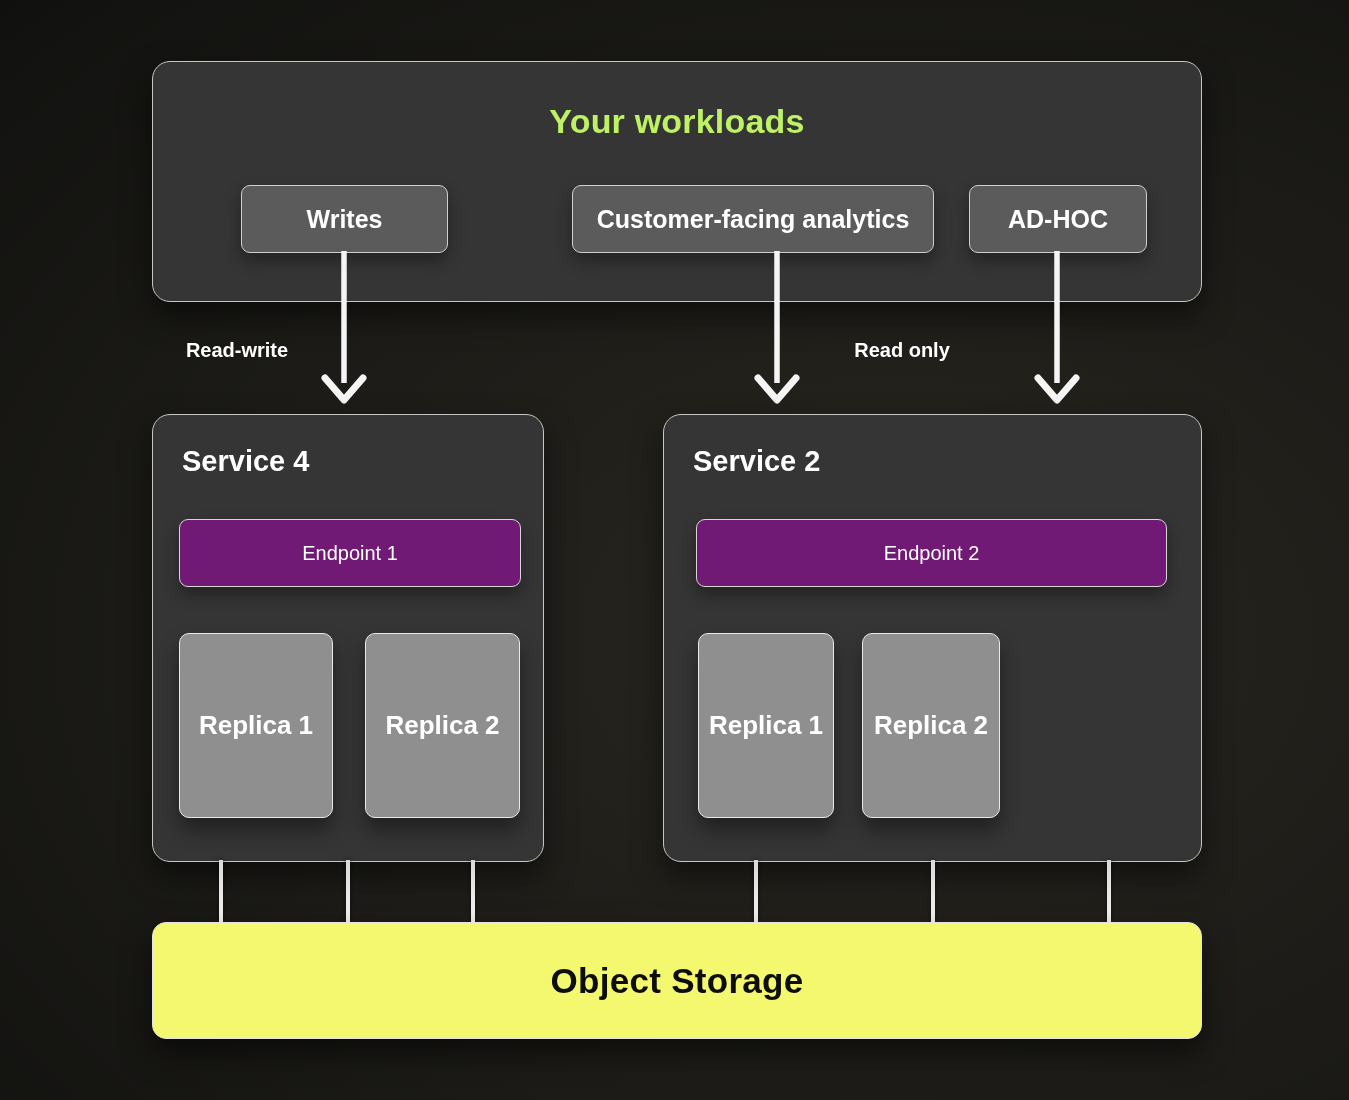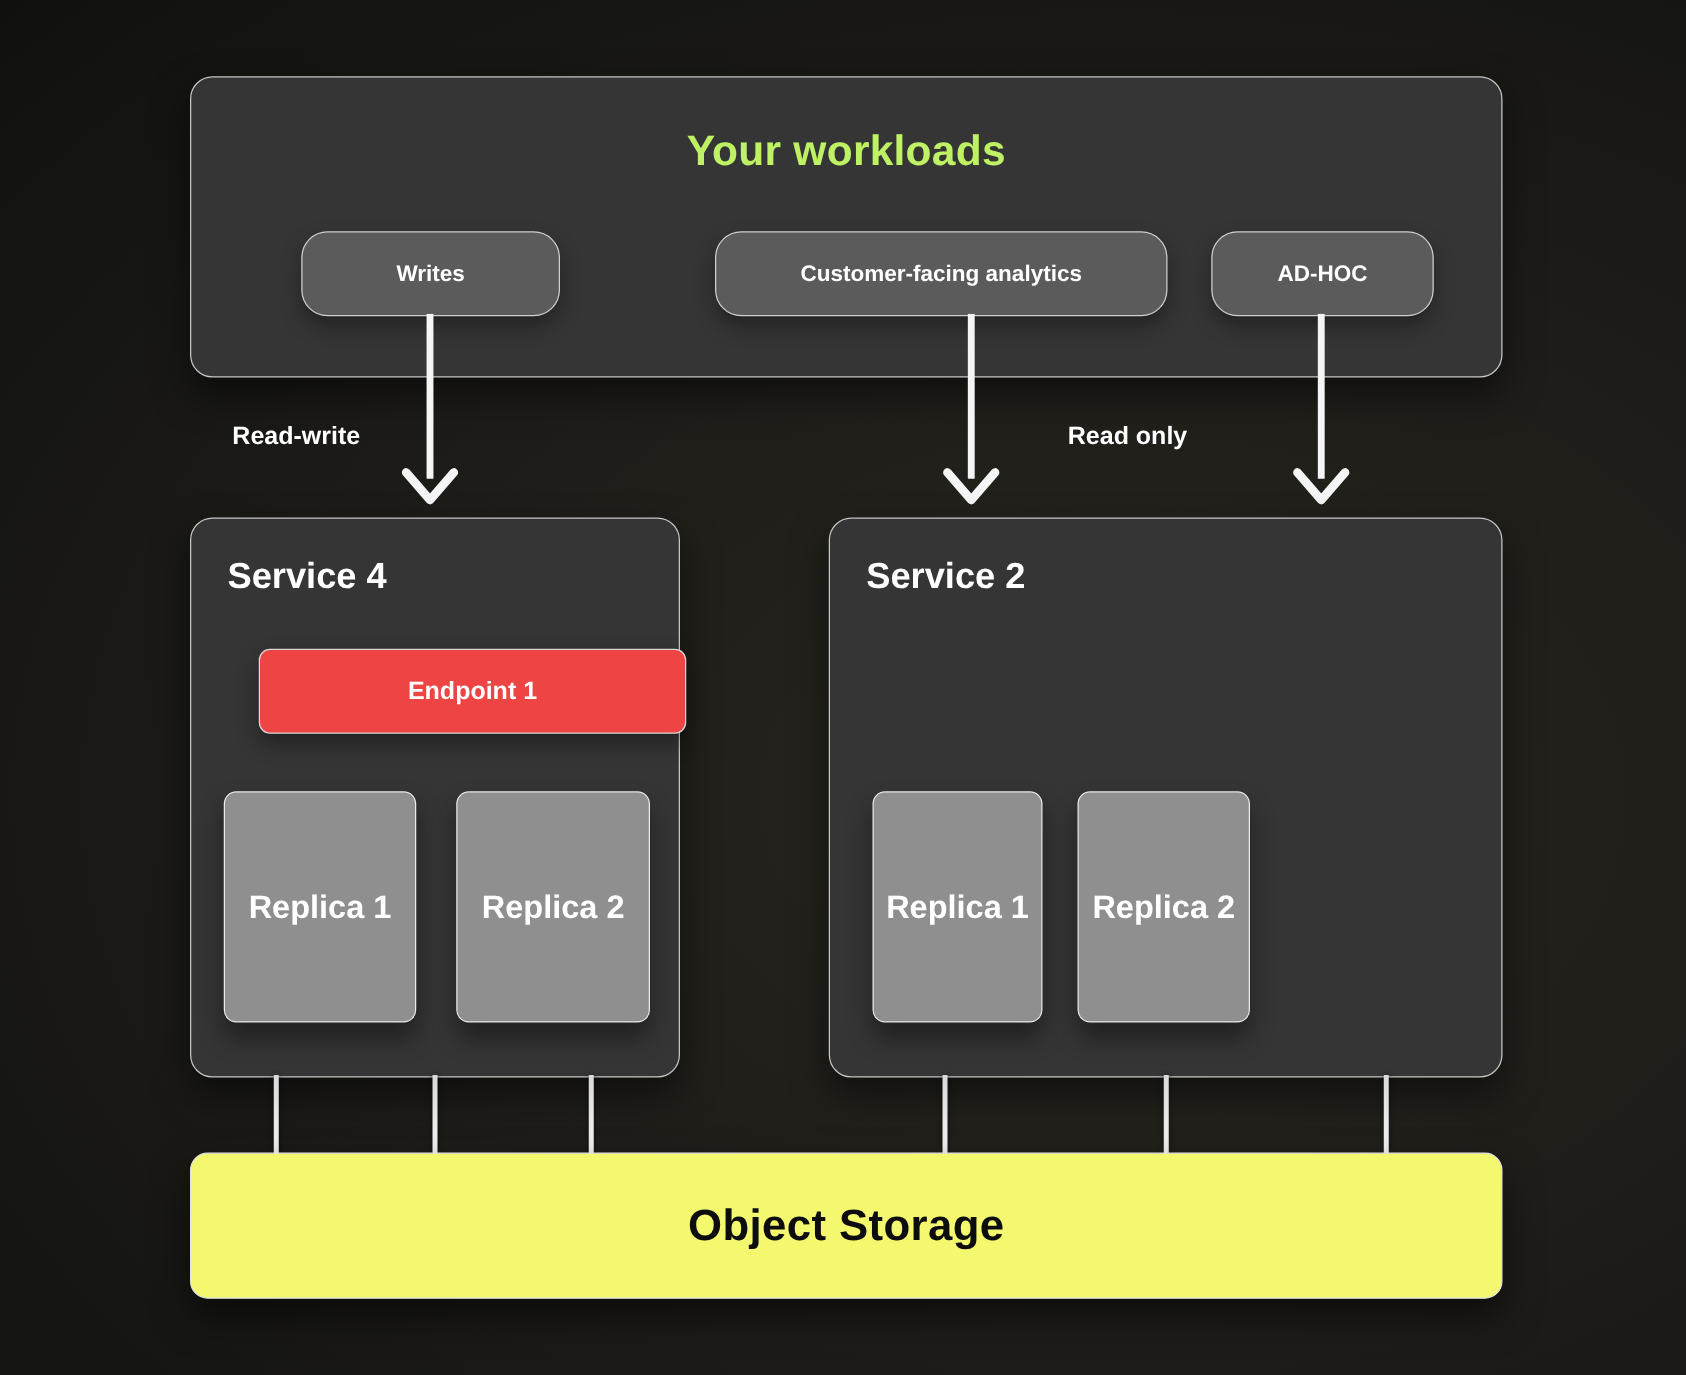--- a/index.html
+++ b/index.html
@@ -30,27 +30,27 @@
     text-align: center;
     color: #bef264;
     font-size: 34px;
     font-weight: 700;
     letter-spacing: 0.2px;
   }
   .chip {
     position: absolute;
     background: #5b5b5b;
     border: 1.5px solid #cfcfcf;
-    border-radius: 21px;
+    border-radius: 9px;
     box-shadow: 0 8px 16px rgba(0,0,0,0.35);
     display: flex;
     align-items: center;
     justify-content: center;
     color: #ffffff;
-    font-size: 18px;
+    font-size: 25px;
     font-weight: 700;
     height: 68px;
     box-sizing: border-box;
   }
   .arrow {
     position: absolute;
     width: 56px;
     height: 158px;
   }
   .edge-label {
@@ -66,32 +66,31 @@
     left: 29px;
     top: 30px;
     color: #ffffff;
     font-size: 29px;
     font-weight: 700;
   }
   .endpoint {
     position: absolute;
     top: 104px;
     height: 68px;
-    background: #ef4444;
+    background: #701a75;
     border: 1.5px solid #d6d6d6;
     border-radius: 9px;
     box-shadow: 0 8px 16px rgba(0,0,0,0.35);
     display: flex;
     align-items: center;
     justify-content: center;
     color: #ffffff;
     font-size: 20px;
-    font-weight: 700;
+    font-weight: 400;
     box-sizing: border-box;
-    margin-left: 28px;
   }
   .replica {
     position: absolute;
     top: 218px;
     height: 185px;
     background: #8f8f8f;
     border: 1.5px solid #e9e9e9;
     border-radius: 10px;
     box-shadow: 0 12px 20px rgba(0,0,0,0.4);
     display: flex;
@@ -159,20 +158,21 @@
 
   <section class="panel" style="left:152px; top:414px; width:390px; height:446px;">
     <div class="service-title">Service 4</div>
     <div class="endpoint" style="left:26px; width:342px;">Endpoint 1</div>
     <div class="replica" style="left:26px; width:154px;">Replica 1</div>
     <div class="replica" style="left:212px; width:155px;">Replica 2</div>
   </section>
 
   <section class="panel" style="left:663px; top:414px; width:537px; height:446px;">
     <div class="service-title">Service 2</div>
+    <div class="endpoint" style="left:32px; width:471px;">Endpoint 2</div>
     <div class="replica" style="left:34px; width:136px;">Replica 1</div>
     <div class="replica" style="left:198px; width:138px;">Replica 2</div>
   </section>
 
   <div class="connector" style="left:219px;"></div>
   <div class="connector" style="left:346px;"></div>
   <div class="connector" style="left:471px;"></div>
   <div class="connector" style="left:754px;"></div>
   <div class="connector" style="left:931px;"></div>
   <div class="connector" style="left:1107px;"></div>

